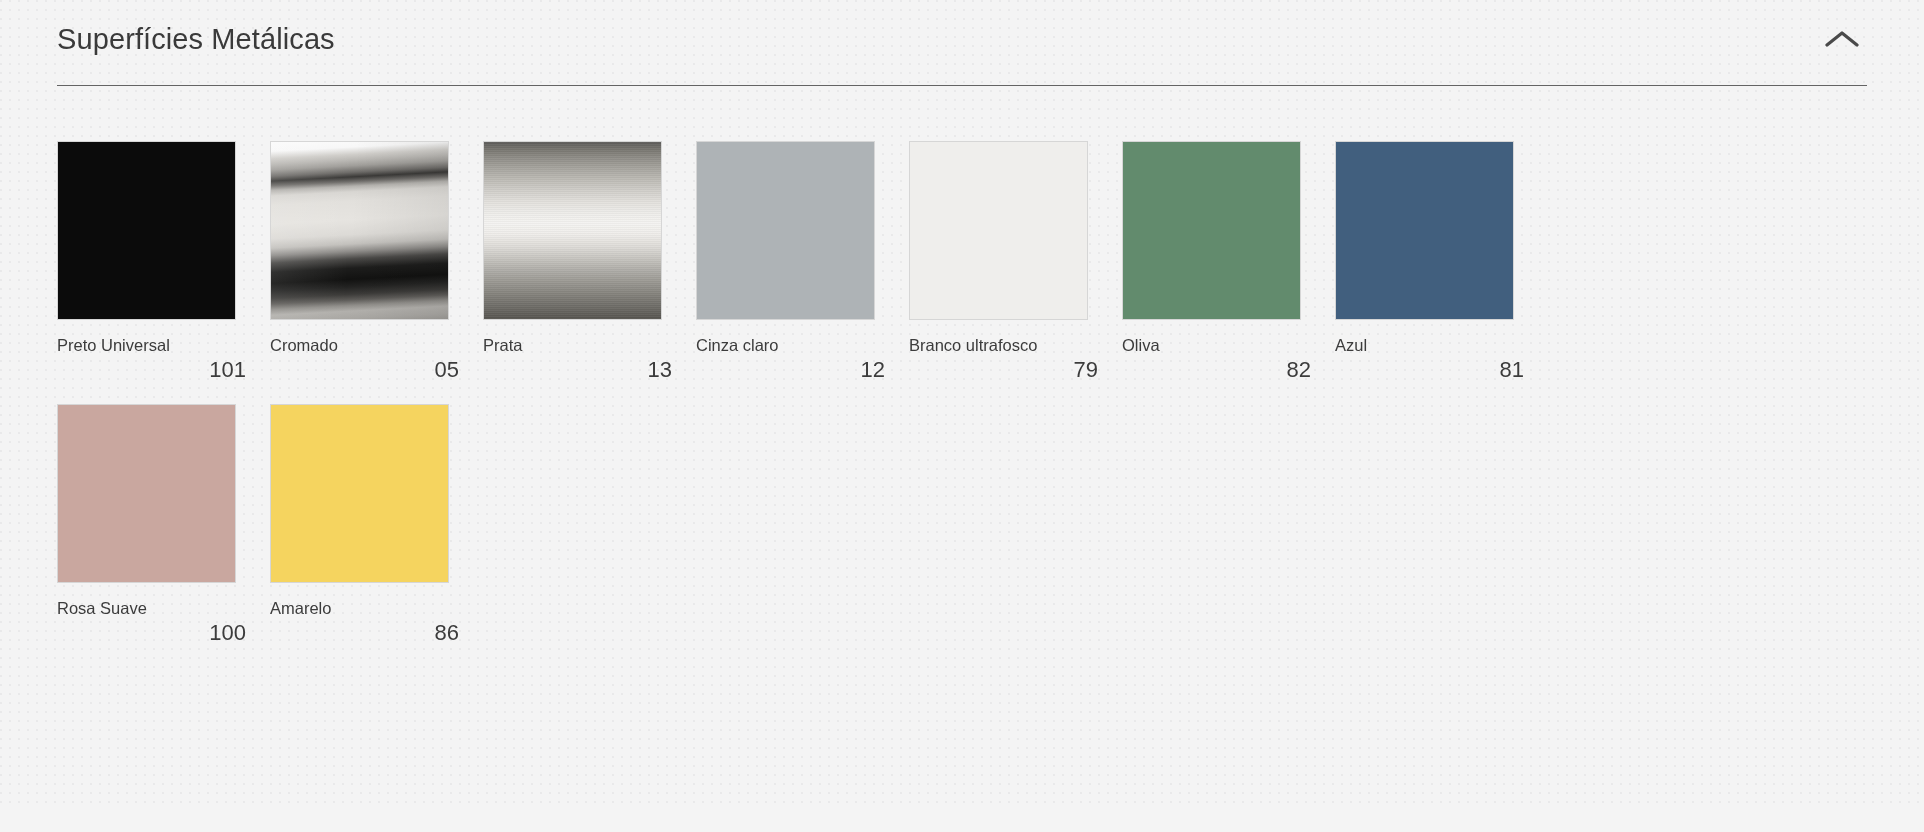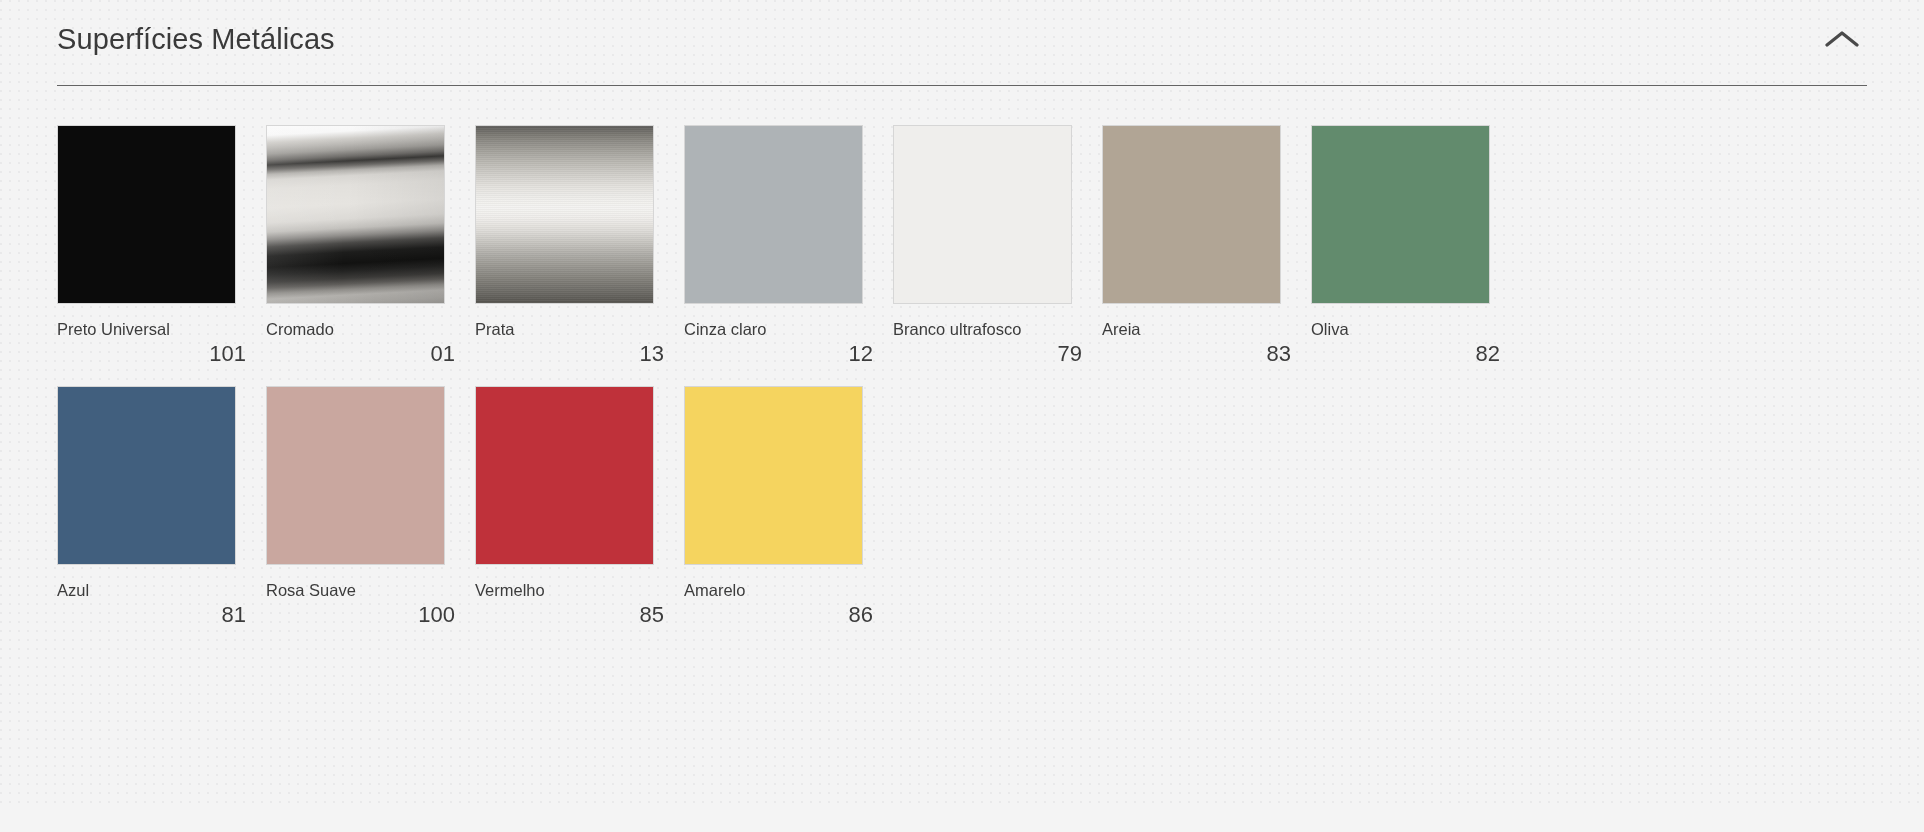--- a/index.html
+++ b/index.html
@@ -69,21 +69,22 @@
     margin-top: 18px;
     width: 100%;
   }
 
   
   .swatch-grid {
     display: grid;
     grid-template-columns: repeat(7, 189px);
     column-gap: 20px;
     row-gap: 22px;
-    margin-top: 39px;
+    margin-top: 55px;
+    gap: 24px;
   }
   .swatch-cell {
     width: 189px;
   }
   .swatch-chip {
     width: 179px;
     height: 179px;
     border: 1px solid #d6d6d6;
     box-sizing: border-box;
     background-clip: padding-box;
@@ -193,62 +194,52 @@
 
   <div class="swatch-grid">
       <div class="swatch-cell">
         <div class="swatch-chip" style="background: rgb(11, 11, 11);"></div>
         <div class="swatch-name">Preto Universal</div>
         <div class="swatch-code">101</div>
       </div>
       <div class="swatch-cell">
         <div class="swatch-chip finish-chrome"></div>
         <div class="swatch-name">Cromado</div>
-        <div class="swatch-code">01</div>
+        <div class="swatch-code">05</div>
       </div>
       <div class="swatch-cell">
         <div class="swatch-chip finish-brushed"></div>
         <div class="swatch-name">Prata</div>
         <div class="swatch-code">13</div>
       </div>
       <div class="swatch-cell">
         <div class="swatch-chip" style="background: rgb(174, 179, 182);"></div>
         <div class="swatch-name">Cinza claro</div>
         <div class="swatch-code">12</div>
       </div>
       <div class="swatch-cell">
         <div class="swatch-chip" style="background: rgb(239, 238, 236);"></div>
         <div class="swatch-name">Branco ultrafosco</div>
         <div class="swatch-code">79</div>
       </div>
       <div class="swatch-cell">
-        <div class="swatch-chip" style="background: rgb(177, 165, 149);"></div>
-        <div class="swatch-name">Areia</div>
-        <div class="swatch-code">83</div>
-      </div>
-      <div class="swatch-cell">
         <div class="swatch-chip" style="background: rgb(98, 139, 109);"></div>
         <div class="swatch-name">Oliva</div>
         <div class="swatch-code">82</div>
       </div>
       <div class="swatch-cell">
         <div class="swatch-chip" style="background: rgb(65, 95, 126);"></div>
         <div class="swatch-name">Azul</div>
         <div class="swatch-code">81</div>
       </div>
       <div class="swatch-cell">
         <div class="swatch-chip" style="background: rgb(201, 167, 159);"></div>
         <div class="swatch-name">Rosa Suave</div>
         <div class="swatch-code">100</div>
       </div>
       <div class="swatch-cell">
-        <div class="swatch-chip" style="background: rgb(191, 49, 58);"></div>
-        <div class="swatch-name">Vermelho</div>
-        <div class="swatch-code">85</div>
-      </div>
-      <div class="swatch-cell">
         <div class="swatch-chip" style="background: rgb(245, 212, 95);"></div>
         <div class="swatch-name">Amarelo</div>
         <div class="swatch-code">86</div>
       </div>
     </div>
 
 </div>
 
 </body></html>

